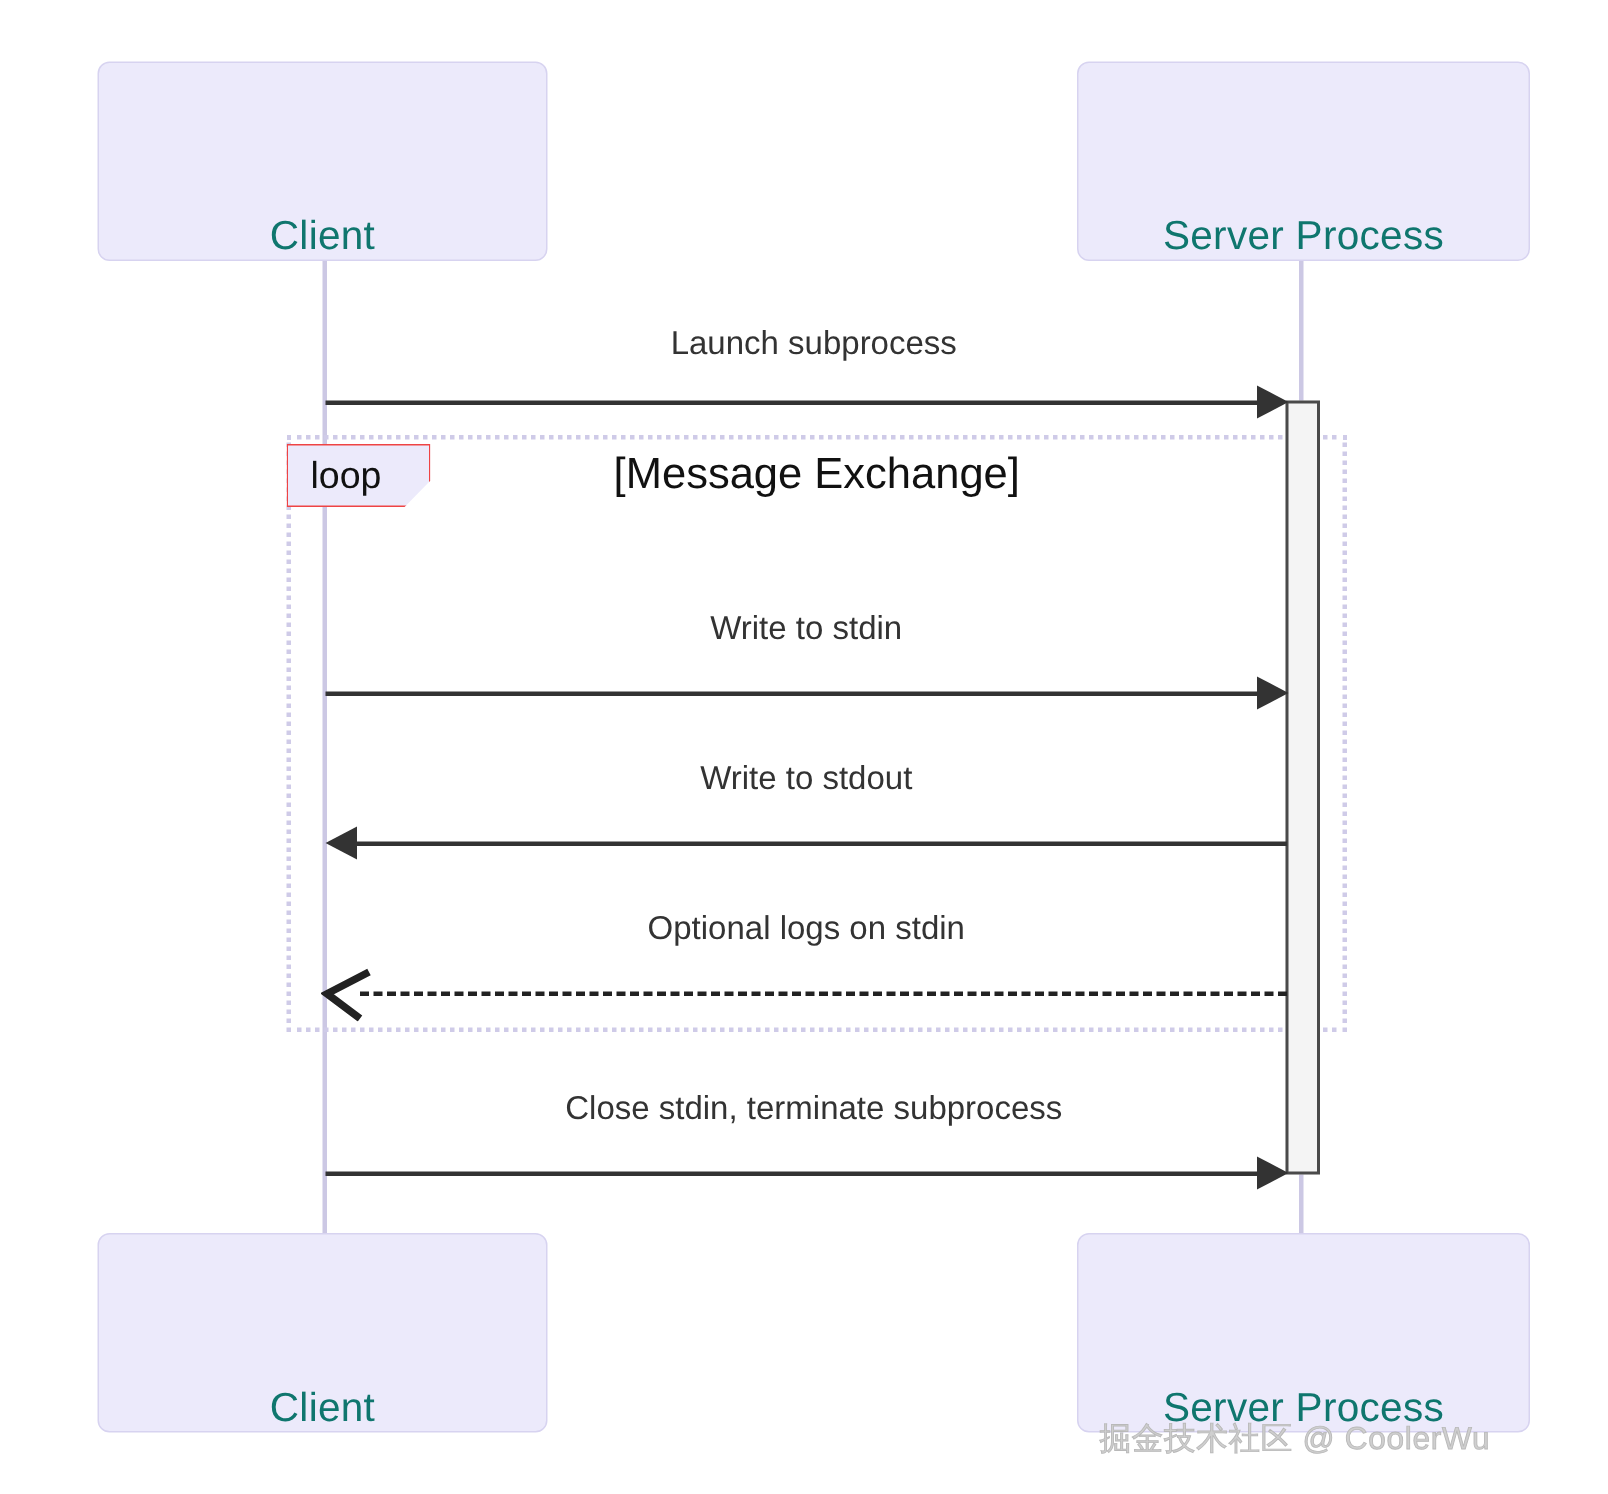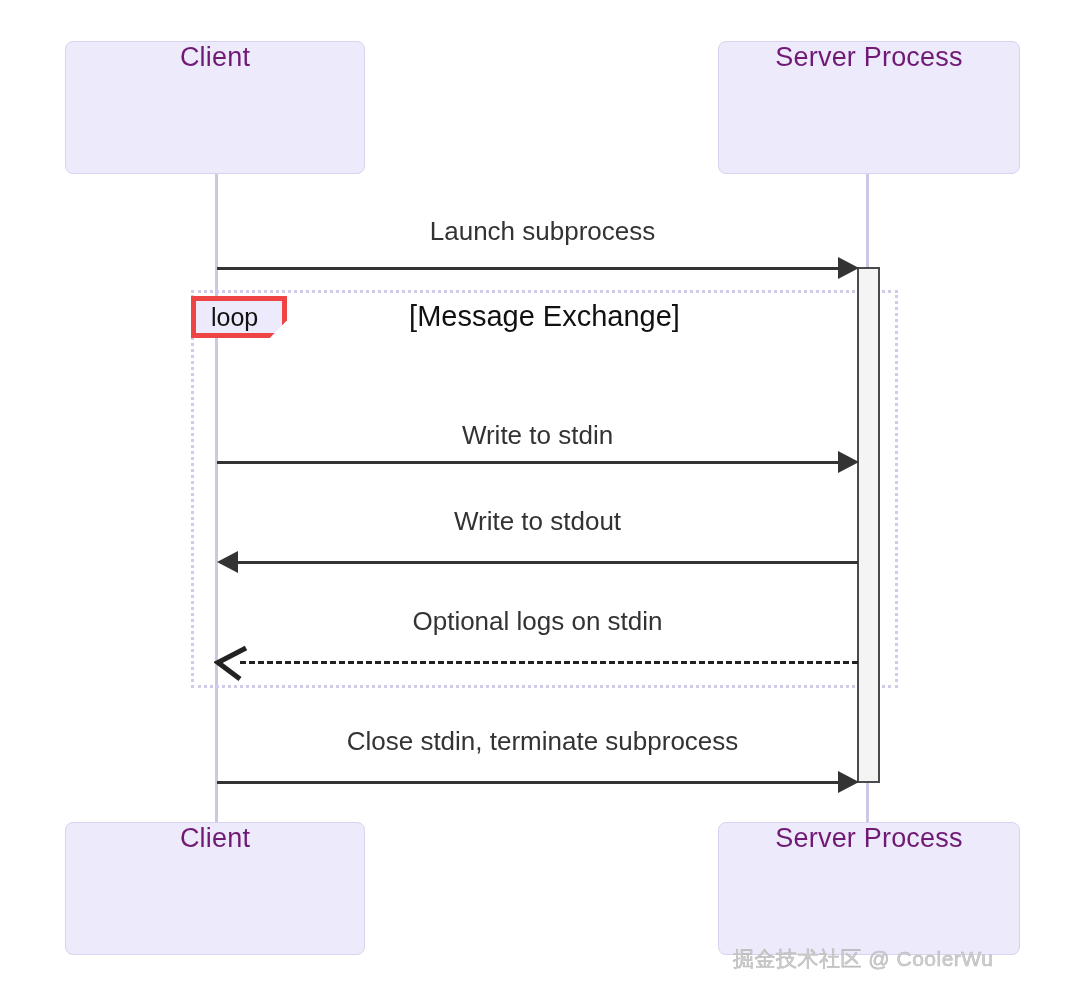--- a/index.html
+++ b/index.html
@@ -19,23 +19,23 @@
   }
 
   
   .participant {
     position: absolute;
     box-sizing: border-box;
     background: #ECEAFB;
     border: 1px solid #D7D3F0;
     border-radius: 8px;
     display: flex;
-    align-items: flex-start;
+    align-items: flex-end;
     justify-content: center;
-    color: #701a75;
+    color: #0f766e;
     font-size: 27px;
     letter-spacing: .2px;
     white-space: nowrap;
   }
   #p-client-top   { left: 65px;  top: 41px;  width: 300px; height: 133px; }
   #p-server-top   { left: 718px; top: 41px;  width: 302px; height: 133px; }
   #p-client-bot   { left: 65px;  top: 822px; width: 300px; height: 133px; }
   #p-server-bot   { left: 718px; top: 822px; width: 302px; height: 133px; }
 
   
@@ -70,21 +70,21 @@
     border: 3px dotted #CFCBE8;
   }
   #loop-tag {
     position: absolute;
     left: 191px;
     top: 296px;
     width: 96px;
     height: 42px;
     box-sizing: border-box;
     background: #ECEAFB;
-    border: 5px solid #ef4444;
+    border: 1px solid #ef4444;
     -webkit-clip-path: polygon(0 0, 100% 0, 100% 58%, 82% 100%, 0 100%);
     clip-path: polygon(0 0, 100% 0, 100% 58%, 82% 100%, 0 100%);
     display: flex;
     align-items: center;
     color: #111111;
     font-size: 25px;
     padding-left: 15px;
   }
   #loop-title {
     position: absolute;
@@ -95,21 +95,21 @@
     color: #111111;
     font-size: 29px;
     white-space: nowrap;
   }
 
   
   .msg-label {
     position: absolute;
     text-align: center;
     color: #333333;
-    font-size: 26px;
+    font-size: 22px;
     white-space: nowrap;
   }
   .msg-line {
     position: absolute;
     height: 0;
     border-top: 3px solid #333333;
   }
   .msg-line.dashed {
     border-top: 3px dashed #222222;
   }
@@ -167,21 +167,21 @@
     <span>loop</span>
   </div>
   <div id="loop-title">[Message Exchange]</div>
 
   <div id="activation"></div>
 
   <div class="msg-label" style="left:217px; top:216px; width:651px;">Launch subprocess</div>
   <div class="msg-line" style="left:217px; top:267px; width:628px;"></div>
   <div class="arrowhead right" style="left:838px; top:257px;"></div>
 
-  <div class="msg-label" style="left:217px; top:420px; width:641px;">Write to stdin</div>
+  <div class="msg-label" style="left:217px; top:406px; width:641px;">Write to stdin</div>
   <div class="msg-line" style="left:217px; top:461px; width:621px;"></div>
   <div class="arrowhead right" style="left:838px; top:451px;"></div>
 
   <div class="msg-label" style="left:217px; top:506px; width:641px;">Write to stdout</div>
   <div class="msg-line" style="left:238px; top:561px; width:620px;"></div>
   <div class="arrowhead left" style="left:217px; top:551px;"></div>
 
   <div class="msg-label" style="left:217px; top:606px; width:641px;">Optional logs on stdin</div>
   <div class="msg-line dashed" style="left:240px; top:661px; width:618px;"></div>
   <svg class="arrowhead-open" style="left:214px; top:645px;" width="34" height="36" viewBox="0 0 34 36">

